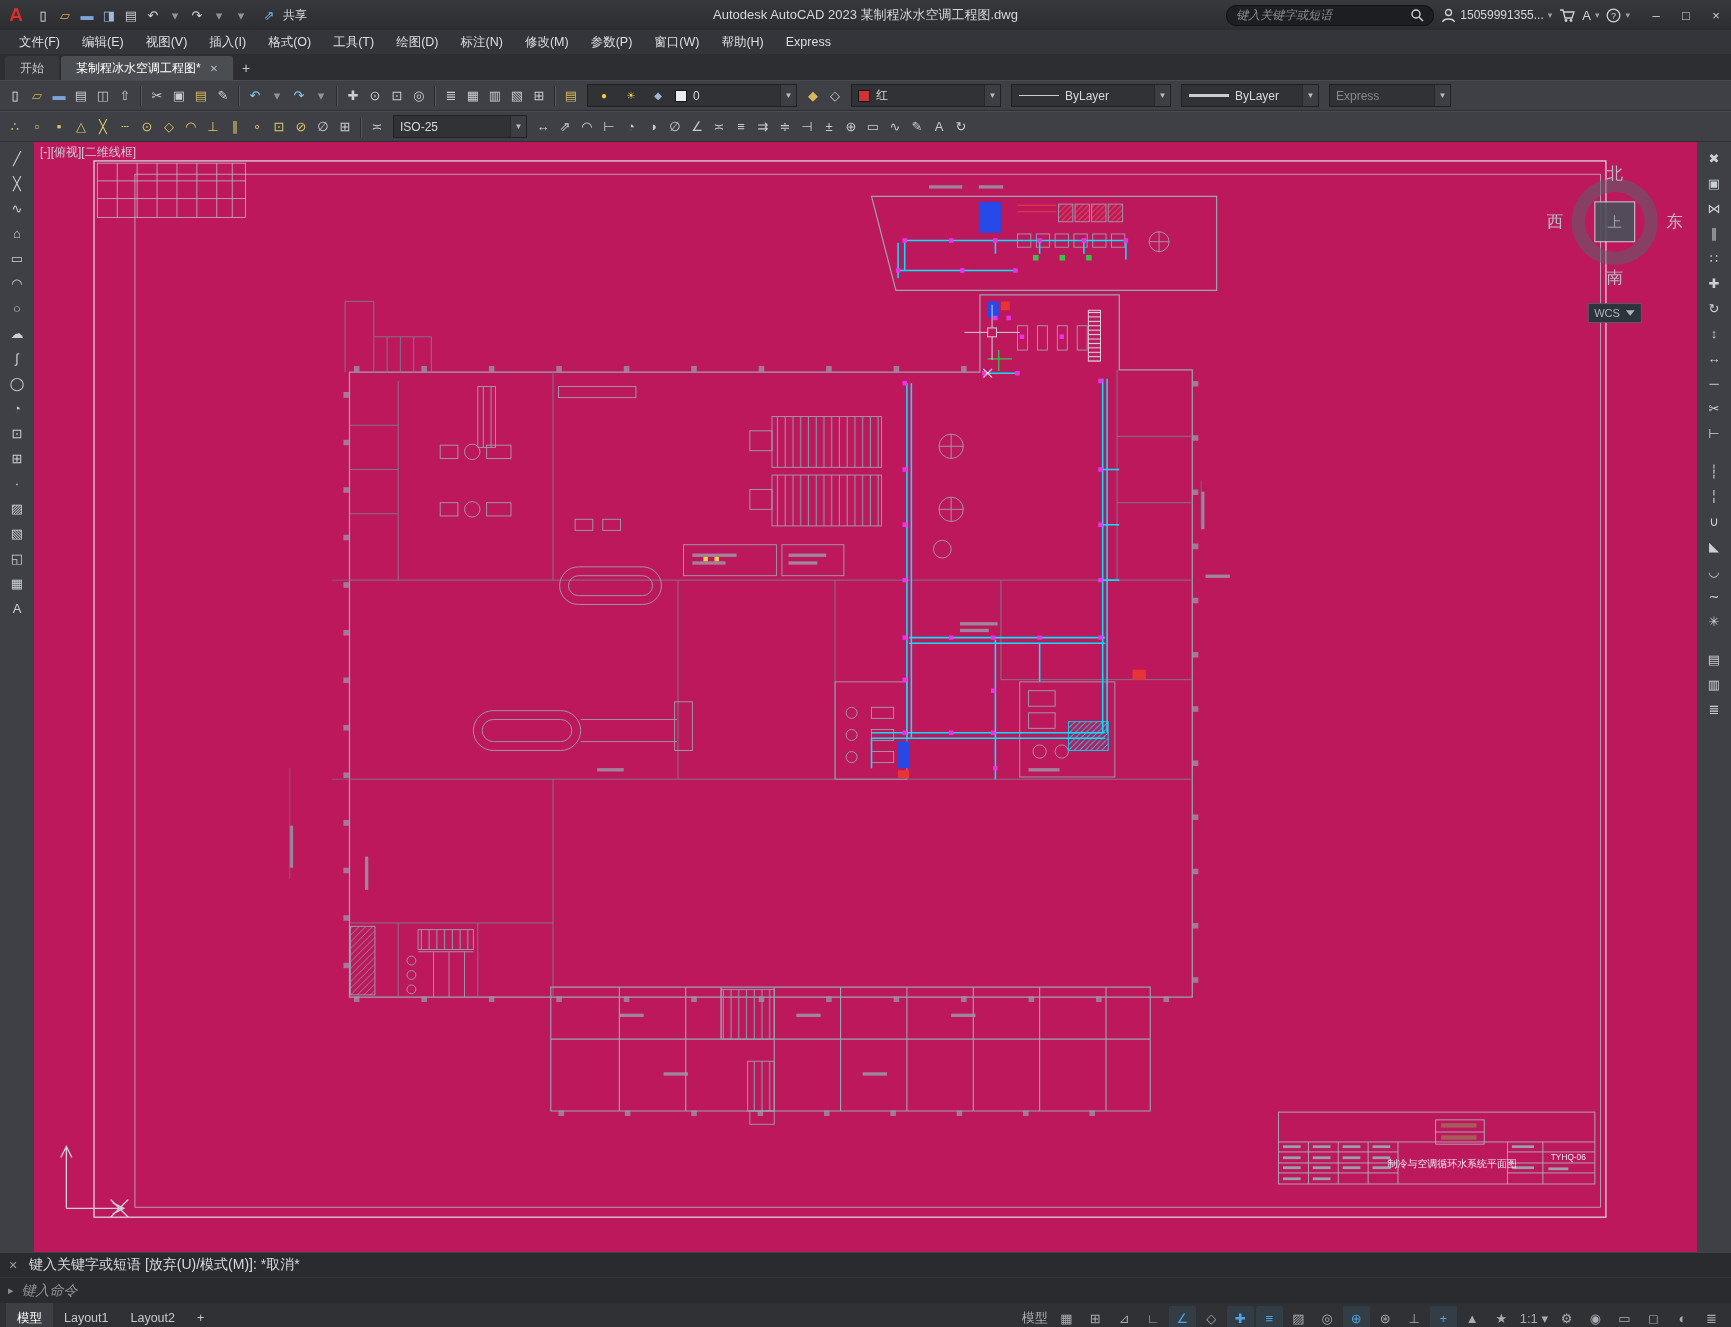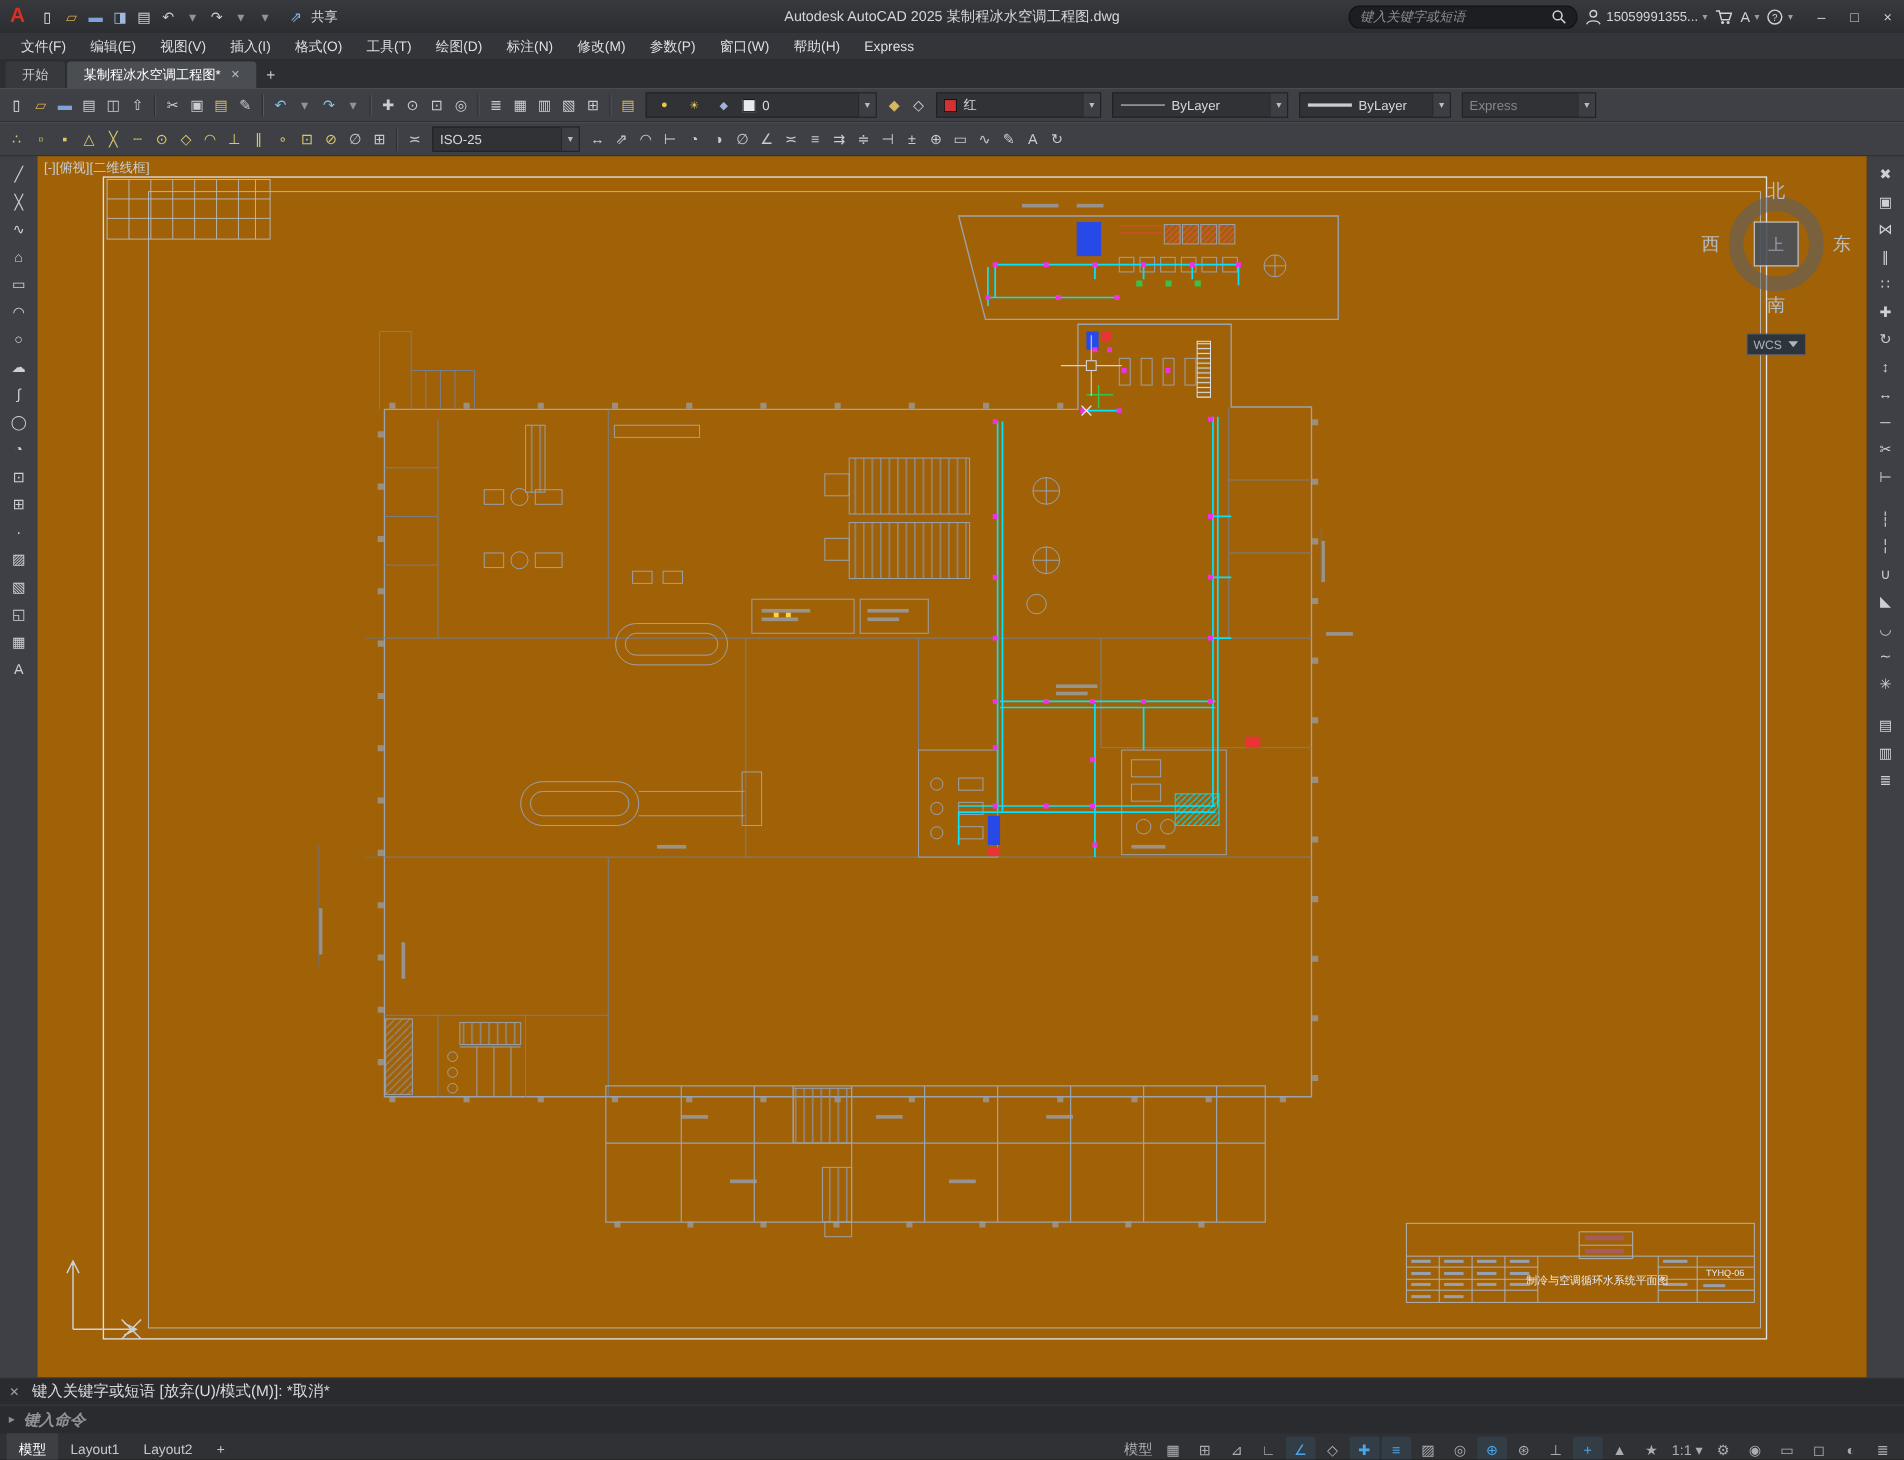--- a/index.html
+++ b/index.html
@@ -51,30 +51,30 @@
   .lsample.thick{border-top:3px solid #c9ccd1;}
   .combo.layer{width:208px;} .combo.color{width:148px;} .combo.ltype{width:158px;}
   .combo.lweight{width:136px;} .combo.pstyle{width:120px;} .combo.dim{width:132px;}
   .combo.pstyle .val{color:#85898e;}
   
   .workspace{display:flex;height:1110px;flex:0 0 auto;}
   .palette{width:34px;background:#3e4045;display:flex;flex-direction:column;align-items:center;
            padding-top:5px;gap:3px;flex:0 0 auto;}
   .palette .tbi{width:26px;height:22px;font-size:13px;}
   .palette .sep{height:10px;}
-  .canvas{flex:1;position:relative;background:#a16207;overflow:hidden;}
+  .canvas{flex:1;position:relative;background:#be185d;overflow:hidden;}
   .canvas svg{position:absolute;left:0;top:0;width:100%;height:100%;}
   .vp-controls{position:absolute;left:6px;top:2px;color:#c9ced5;font-size:12px;z-index:3;}
   
   .cmd{height:50px;background:#2a2b2e;border-top:1px solid #3f4146;flex:0 0 auto;}
   .cmd-history{height:24px;display:flex;align-items:center;color:#d9dadc;font-size:14px;padding-left:6px;gap:9px;}
   .cmd-close{color:#9a9da1;font-size:11px;width:14px;text-align:center;}
   .cmd-input{height:25px;display:flex;align-items:center;border-top:1px solid #36383c;padding-left:8px;gap:8px;}
   .cmd-pi{color:#8a8d92;font-size:11px;}
-  .cmd-ghost{color:#8f9297;font-size:14px;font-style:italic;font-weight:bold;}
+  .cmd-ghost{color:#8f9297;font-size:14px;font-style:italic;}
   
   .statusbar{height:30px;background:#2f3134;display:flex;align-items:center;padding:0 6px;flex:0 0 auto;}
   .sb-tabs{display:flex;align-items:center;height:30px;}
   .sbtab{padding:0 11px;height:30px;display:flex;align-items:center;font-size:12.5px;color:#c6c9cd;}
   .sbtab.active{background:#3d3f44;color:#fff;}
   .sb-right{margin-left:auto;display:flex;align-items:center;gap:2px;}
   .sbi{min-width:21px;height:24px;padding:0 3px;display:flex;align-items:center;justify-content:center;
        color:#a9adb3;font-size:13px;border-radius:2px;white-space:nowrap;}
   .sbi.active{color:#4da6e8;background:rgba(77,166,232,0.10);}
 </style>
@@ -94,21 +94,21 @@
         <span class="tbi" style="color: rgb(207, 210, 214);">↶</span>
         <span class="tbi" style="color: rgb(143, 146, 150);">▾</span>
         <span class="tbi" style="color: rgb(207, 210, 214);">↷</span>
         <span class="tbi" style="color: rgb(143, 146, 150);">▾</span>
         <span class="tbi" style="color: rgb(143, 146, 150);">▾</span>
       </div>
     <div class="share">
       <span class="tbi">⇗</span>
       <span>共享</span>
     </div>
-    <div class="tb-title">Autodesk AutoCAD 2025   某制程冰水空调工程图.dwg</div>
+    <div class="tb-title">Autodesk AutoCAD 2023   某制程冰水空调工程图.dwg</div>
     <div class="tb-right">
       <div class="searchbox">
         <span class="ph">键入关键字或短语</span>
         <svg width="14" height="14">
           <circle cx="6" cy="6" r="4" fill="none" stroke="#cfd2d6" stroke-width="1.4"></circle>
           <line x1="9" y1="9" x2="13" y2="13" stroke="#cfd2d6" stroke-width="1.4"></line>
         </svg>
       </div>
       <div class="acct">
         <svg width="15" height="15">

